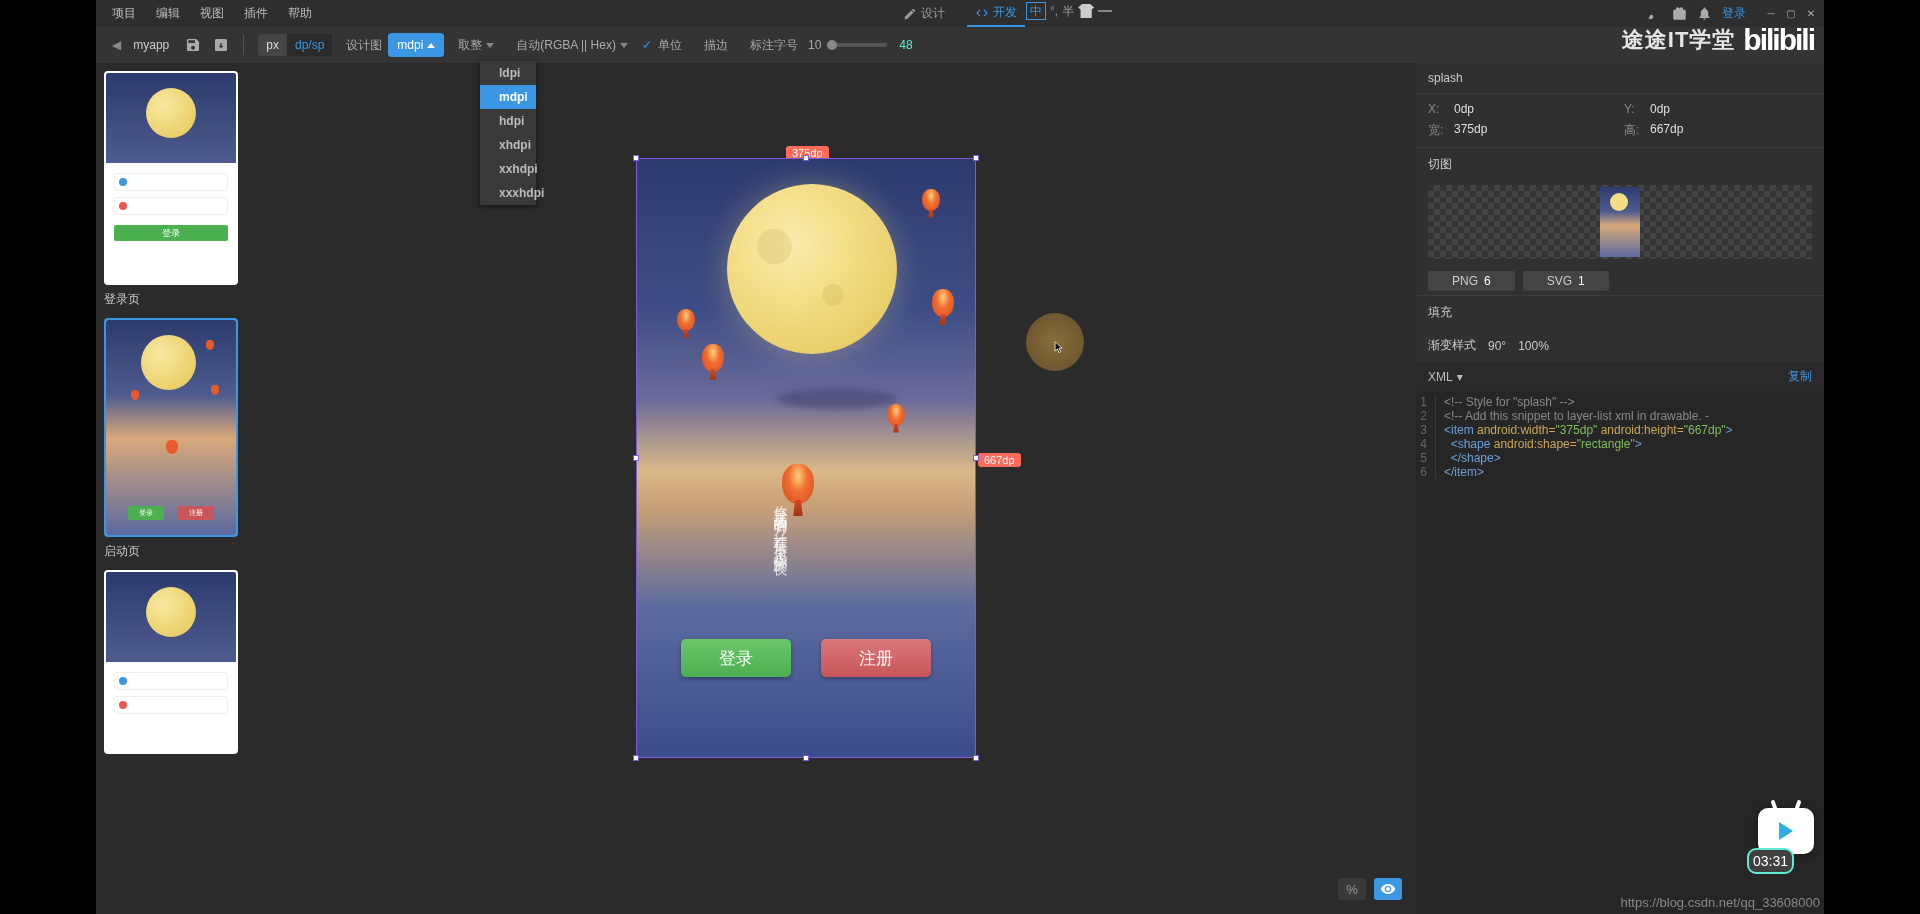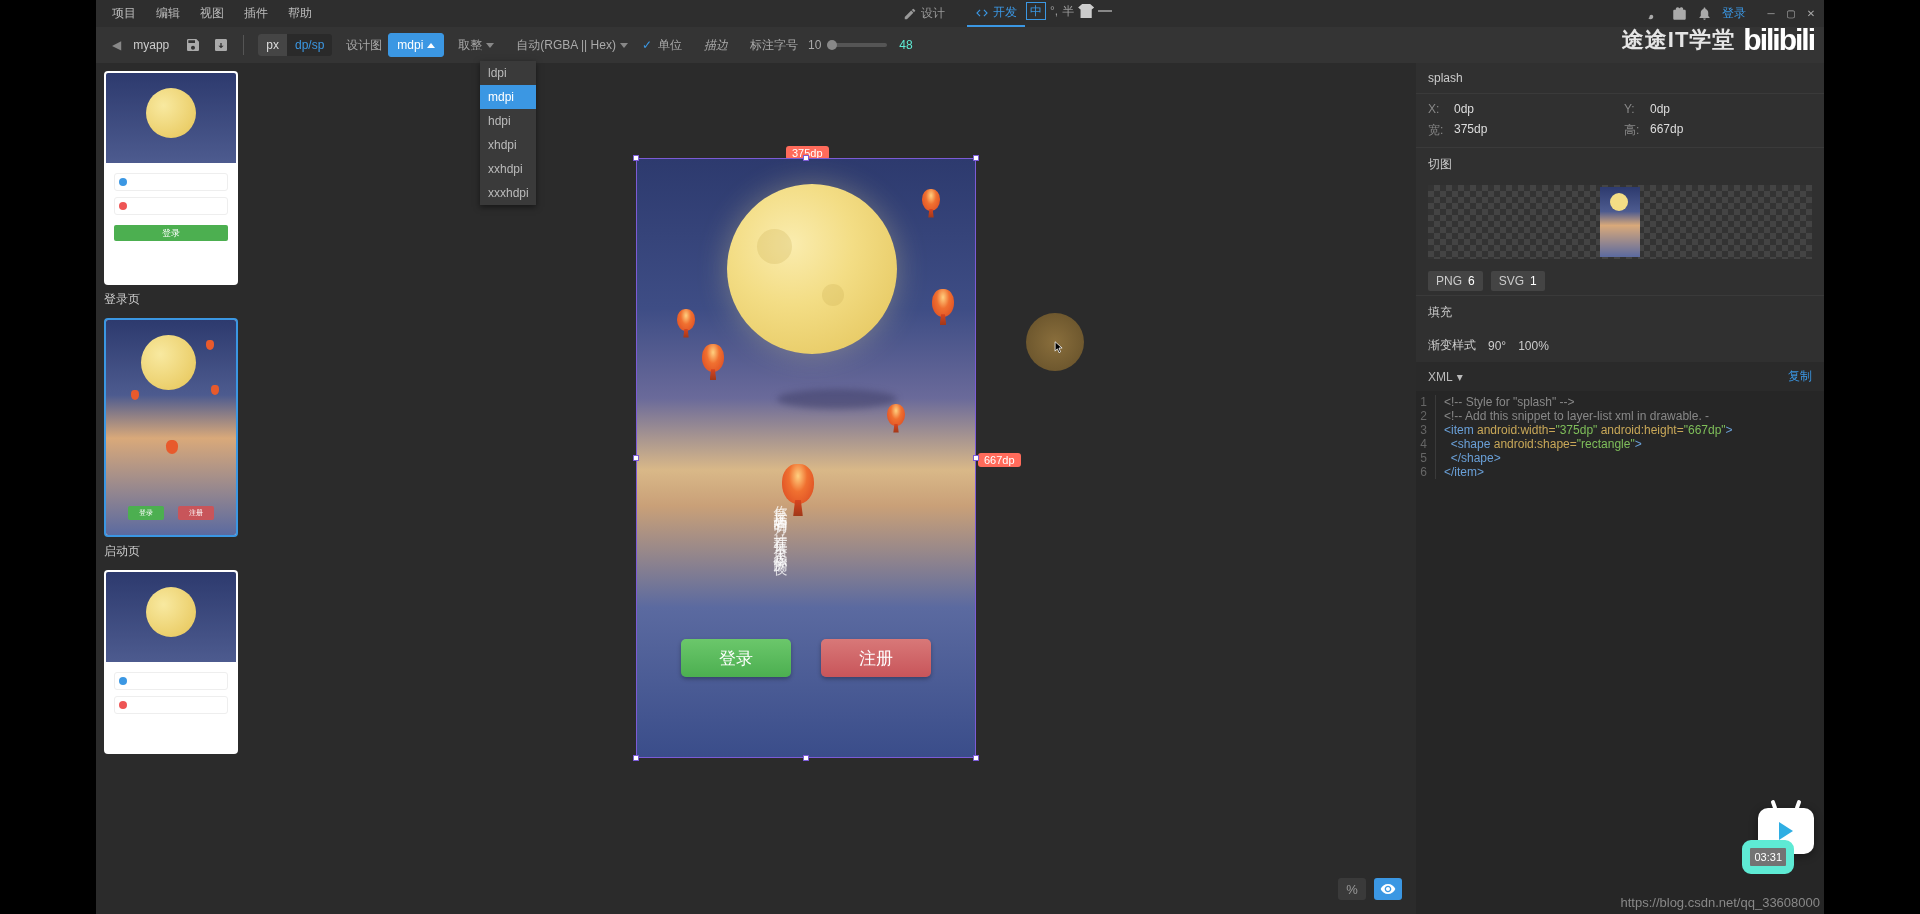--- a/index.html
+++ b/index.html
@@ -30,21 +30,21 @@
 .tri { width:0; height:0; border-left:4px solid transparent; border-right:4px solid transparent; border-top:5px solid #888;}
 .tri.up { border-top:none; border-bottom:5px solid #fff;}
 .chk { color:#3b97e3; font-size:12px;}
 .slider { width:60px; height:4px; background:#555; border-radius:2px; position:relative;}
 .slider .thumb{position:absolute;left:0;top:-3px;width:10px;height:10px;border-radius:50%;background:#888;}
 .toolbar .brand { position:absolute; right:10px; top:-4px; display:flex; align-items:center; gap:8px;}
 .brandtxt { color:#e5e5e5; font-size:22px; font-weight:bold; letter-spacing:1px;}
 .bili { font-family: Arial; font-size:30px; font-weight:900; color:#fff; letter-spacing:-2px;}
 
 .dropdown { position:absolute; top:61px; left:384px; width:56px; background:#3a3a3a; box-shadow:0 2px 6px rgba(0,0,0,.5); z-index:50; font-size:12px;}
-.dropdown .opt { padding:5px 8px; color:#bbb; cursor:pointer;}
+.dropdown .opt { padding:5px 19px; color:#bbb; cursor:pointer;font-weight:bold;}
 .dropdown .opt.sel-on { background:#3b97e3; color:#fff;}
 
 .main { flex:1; display:flex; overflow:hidden;}
 .leftpanel { width:150px; background:#2b2b2b; padding:8px; overflow-y:auto;}
 .thumb-card { border:2px solid transparent; border-radius:4px; margin-bottom:6px; background:#fff; overflow:hidden;}
 .thumb-card.active { border-color:#3b97e3;}
 .thumb-label { font-size:12px; color:#ccc; margin-bottom:10px;}
 .thumb-1 { height:210px; display:flex; flex-direction:column;}
 .thumb-1 .sky { flex:0 0 90px; background:linear-gradient(#2d3a6e,#4d5b8f); position:relative;}
 .thumb-1 .moon1 { position:absolute; left:40px; top:15px; width:50px; height:50px; border-radius:50%; background:radial-gradient(circle at 35% 35%, #f8e9a0, #e6c455);}
@@ -98,40 +98,40 @@
 
 .rightpanel { width:408px; background:#303030; display:flex; flex-direction:column; font-size:12px;}
 .rp-title { padding:8px 12px; border-bottom:1px solid #3a3a3a; color:#ccc;}
 .rp-props { padding:8px 12px; display:grid; grid-template-columns: 18px 1fr 18px 1fr; gap:6px 8px; color:#999;}
 .rp-props .lbl{color:#888;} .rp-props .val{color:#ddd;}
 .rp-sec { padding:8px 12px; border-top:1px solid #3a3a3a; color:#ccc;}
 .preview-box { margin:4px 12px 8px; height:74px; background:repeating-conic-gradient(#444 0 25%, #333 0 50%) 0 0/12px 12px; display:flex; align-items:center; justify-content:center;}
 .preview-img { width:40px; height:70px; background:linear-gradient(180deg,#2d3a6e 0%,#4d5b8f 35%,#d9a97a 55%,#5b6aa0 100%); position:relative;}
 .preview-img .pm{position:absolute;left:10px;top:6px;width:18px;height:18px;border-radius:50%;background:#f3dd85;}
 .chips { display:flex; gap:8px; padding:4px 12px;}
-.chip { background:#444; padding:3px 8px; border-radius:2px; color:#ccc; display:flex; gap:6px;}
+.chip { background:#444; padding:3px 24px; border-radius:2px; color:#ccc; display:flex; gap:6px;}
 .chip .n{color:#fff;}
 .resline { padding:6px 12px; color:#999; display:flex; justify-content:space-between; align-items:center;}
 .resline .gear{color:#888;}
 .gradline { padding:8px 12px; display:flex; gap:12px; align-items:center; color:#ccc;}
 .codehdr { padding:6px 12px; display:flex; align-items:center; justify-content:space-between; background:#2a2a2a;}
 .codehdr .xml{color:#bbb; display:flex; align-items:center; gap:4px;}
 .codehdr .copy{color:#3b97e3;}
 .codearea { flex:1; background:#262626; padding:4px 0; font-family:Consolas,monospace; font-size:12px; overflow:auto;}
 .codeline { display:flex;}
 .ln { width:20px; text-align:right; color:#666; padding-right:8px; user-select:none; border-right:1px solid #3a3a3a; margin-right:8px;}
 .code { white-space:pre; color:#ccc;}
 .code .cmt{color:#888;} .code .tag{color:#6aa0d8;} .code .attr{color:#c9a858;} .code .str{color:#7fbf5a;}
 
 .footer { position:absolute; right:100px; bottom:4px; color:#888; font-size:13px;}
 .bili-play { position:absolute; right:106px; bottom:60px; width:56px; height:46px; background:#fff; border-radius:10px; box-shadow:0 2px 8px rgba(0,0,0,.4); display:flex; align-items:center; justify-content:center;}
 .bili-play::before,.bili-play::after{content:"";position:absolute;top:-8px;width:4px;height:10px;background:#fff;border-radius:2px;}
 .bili-play::before{left:14px;transform:rotate(-20deg);} .bili-play::after{right:14px;transform:rotate(20deg);}
 .bili-play .tri2{width:0;height:0;border-left:14px solid #2faee3;border-top:9px solid transparent;border-bottom:9px solid transparent;}
-.timebadge { position:absolute; right:126px; bottom:40px; background:#737373; color:#fff; font-size:11px; padding:3px 4px; border-radius:9px; border:8px solid #5eead4;}
+.timebadge { position:absolute; right:126px; bottom:40px; background:#404040; color:#fff; font-size:14px; padding:3px 4px; border-radius:9px; border:2px solid #5eead4;}
 
 .ime { position:absolute; top:2px; left:930px; display:flex; align-items:center; gap:4px; color:#999; font-size:12px; z-index:60;}
 .ime .box{width:20px;height:18px;border:1px solid #3b97e3;color:#3b97e3;display:flex;align-items:center;justify-content:center;font-size:12px;}
 .ime .shirt{width:16px;height:14px;background:#ccc;clip-path:polygon(25% 0,75% 0,100% 25%,85% 40%,85% 100%,15% 100%,15% 40%,0 25%);}
 .login-link{color:#3b97e3;}
 </style>
 </head>
 <body>
 
 <div class="outerleft"></div>
@@ -210,21 +210,21 @@
     <div class="sel" style="background:transparent;border:none;">
       <span>取整</span>
       <div class="tri"></div>
     </div>
     <div class="sel" style="background:transparent;border:none;">
       <span>自动(RGBA || Hex)</span>
       <div class="tri"></div>
     </div>
     <span class="chk">✓</span>
     <span>单位</span>
-    <span style="margin-left:16px;font-style:italic;">描边</span>
+    <span style="margin-left:16px;">描边</span>
     <span style="margin-left:16px;">标注字号</span>
     <span style="margin-left:4px;">10</span>
     <div class="slider">
         <div class="thumb"></div>
       </div>
     <span style="margin-left:6px;color:#5eead4;">48</span>
 
     <div class="brand">
       <span class="brandtxt">途途IT学堂</span>
       <span class="bili">bilibili</span>

